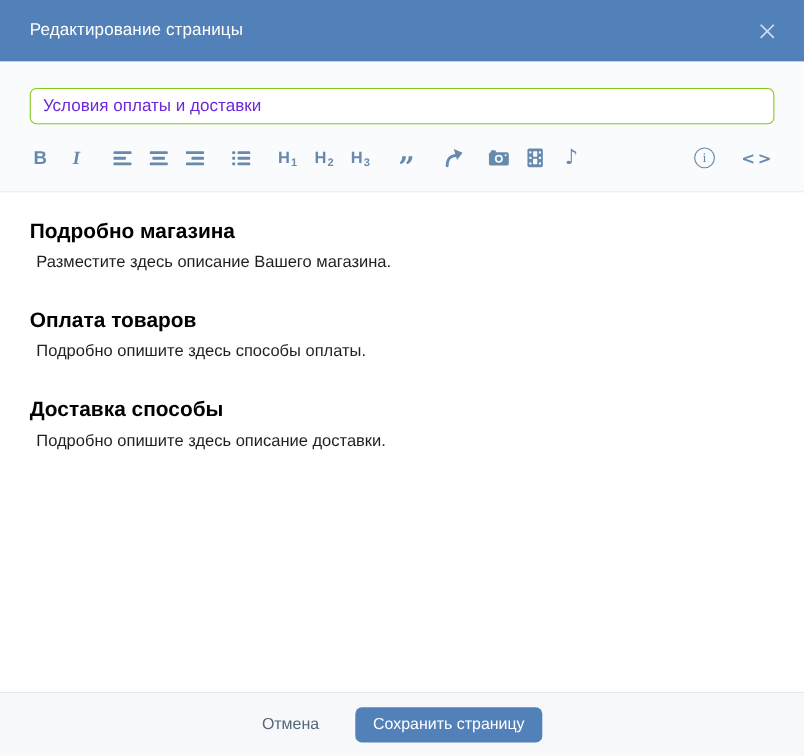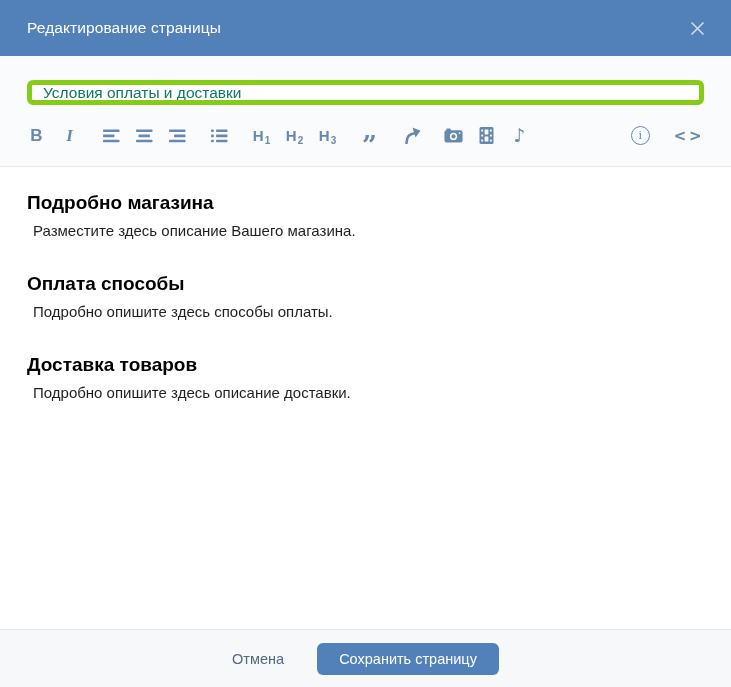--- a/index.html
+++ b/index.html
@@ -27,25 +27,25 @@
   .close-btn svg { display: block; }
 
   
   .editor-top {
     background: #fafbfc;
     border-bottom: 1px solid #e7e8ec;
     padding: 24px 27px 0 27px;
     flex: 0 0 auto;
   }
   .title-input {
-    width: 100%; height: 25px;
-    border: 5px solid #84cc16; border-radius: 6px;
+    width: 100%; height: 33px;
+    border: 1px solid #84cc16; border-radius: 6px;
     background: #fff;
     font-family: "Liberation Sans", sans-serif;
-    font-size: 15.5px; color: #0f766e;
+    font-size: 15.5px; color: #6d28d9;
     padding: 0 11px;
     outline: none;
   }
   .toolbar {
     height: 61px;
     display: flex; align-items: center;
   }
   .tb {
     background: none; border: none; cursor: pointer; padding: 0;
     width: 19px; height: 22px; margin-right: 14px;
@@ -99,21 +99,21 @@
   .cancel-link {
     background: none; border: none; cursor: pointer;
     color: #55677d; font-size: 14.5px;
     font-family: "Liberation Sans", sans-serif;
     margin-right: 33px;
   }
   .save-btn {
     background: #5181b8; border: none; cursor: pointer;
     color: #fff; font-size: 14.5px; font-weight: 500;
     font-family: "Liberation Sans", sans-serif;
-    height: 32px; padding: 0 22px; border-radius: 6px;
+    height: 32px; padding: 0 16px; border-radius: 6px;
   }
 </style>
 </head>
 <body>
 
 <div class="modal">
 
   <div class="modal-header">
     <span class="modal-title">Редактирование страницы</span>
     <button class="close-btn">
@@ -230,25 +230,25 @@
       </div>
     </div>
   </div>
 
   <div class="editor-content">
     <div class="section">
       <h3>Подробно магазина</h3>
       <p>Разместите здесь описание Вашего магазина.</p>
     </div>
     <div class="section">
-      <h3>Оплата способы</h3>
+      <h3>Оплата товаров</h3>
       <p>Подробно опишите здесь способы оплаты.</p>
     </div>
     <div class="section">
-      <h3>Доставка товаров</h3>
+      <h3>Доставка способы</h3>
       <p>Подробно опишите здесь описание доставки.</p>
     </div>
   </div>
 
   <div class="modal-footer">
     <button class="cancel-link">Отмена</button>
     <button class="save-btn">Сохранить страницу</button>
   </div>
 
 </div>

